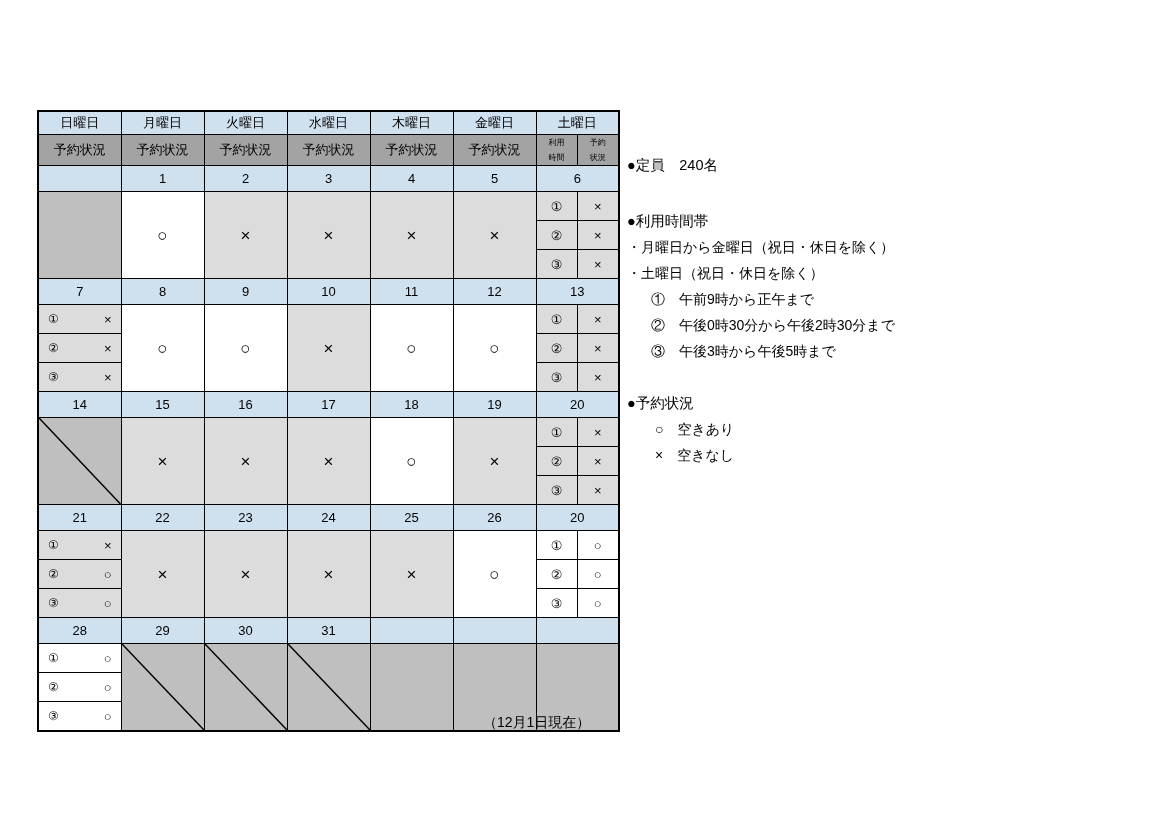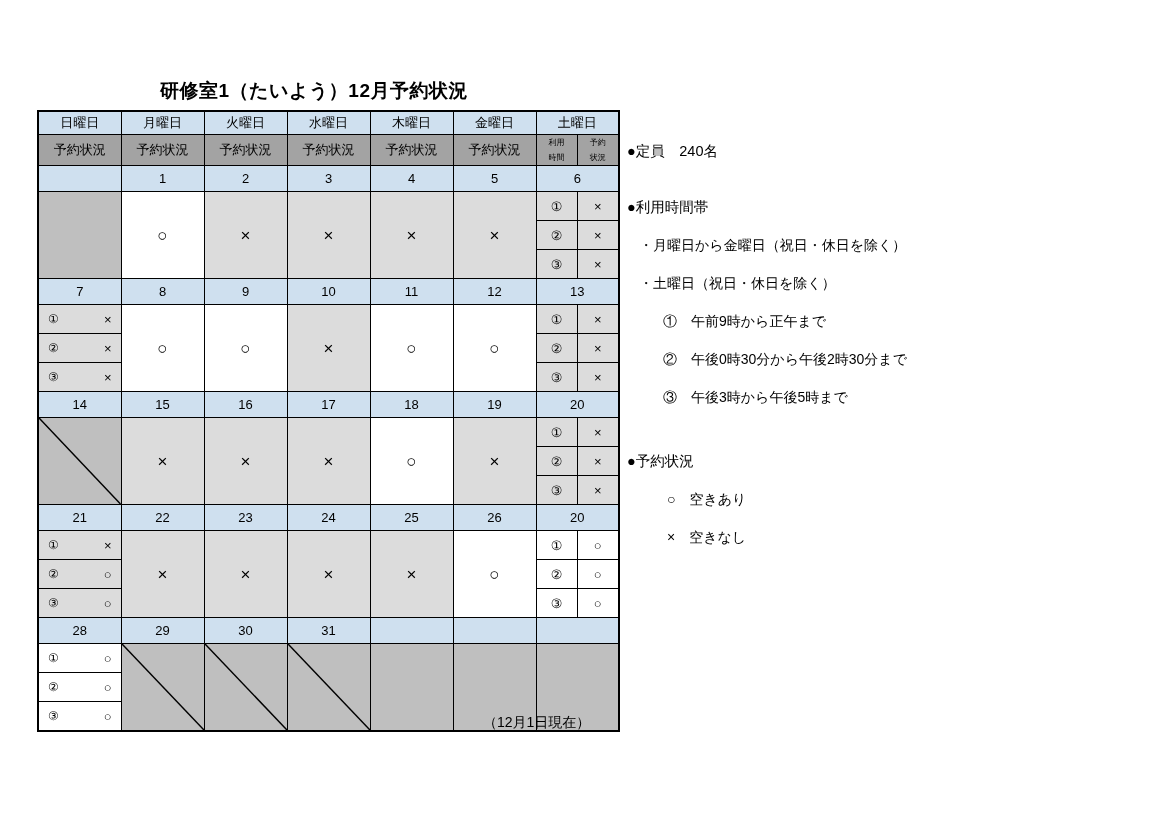--- a/index.html
+++ b/index.html
@@ -138,49 +138,48 @@
     left: 483px;
     top: 714px;
     font-size: 14px;
     white-space: nowrap;
   }
 
   
   .legend {
     position: absolute;
     left: 627px;
-    top: 138px;
+    top: 152px;
     width: 480px;
     font-size: 14.5px;
     line-height: 1.0;
   }
   .legend .head {
     font-size: 14.5px;
     margin: 0;
     white-space: nowrap;
   }
   .legend .row {
     font-size: 14px;
     white-space: nowrap;
-    margin: 12px;
+    margin: 0;
   }
   .sp-1 { height: 30px; }
   .sp-5 { height: 26px; }
   .ind1 { padding-left: 0px; }
   .ind2 { padding-left: 56px; }
   .ind3 { padding-left: 24px; }
   .ind4 { padding-left: 28px; }
   .lh { line-height: 26px; }
 </style>
 </head>
 <body>
 
 <div class="page">
 
-  <div class="title">研修室1（たいよう）12月予約状況</div>
 
   <table class="calendar">
     <colgroup>
       <col class="daycol">
         <col class="daycol">
         <col class="daycol">
         <col class="daycol">
       <col class="daycol">
         <col class="daycol">
         <col class="satA">

